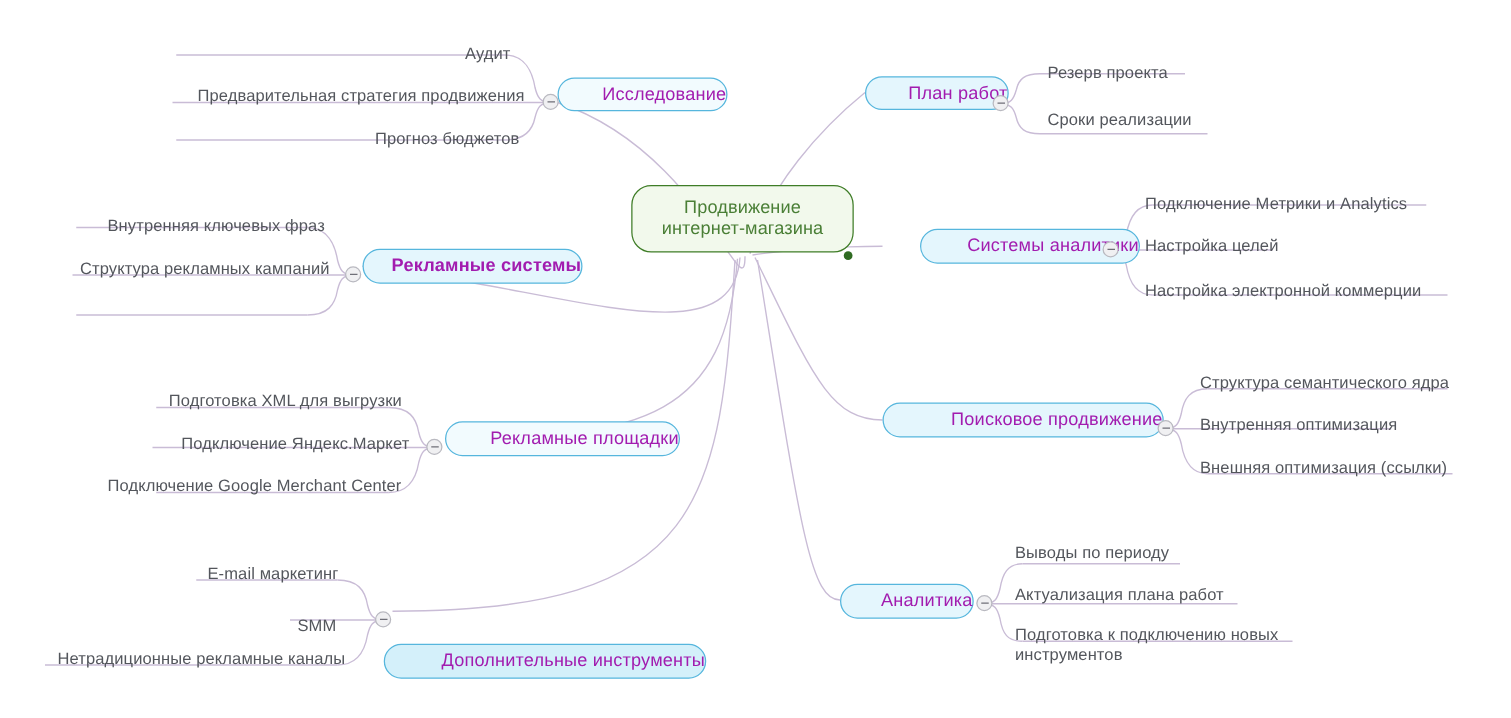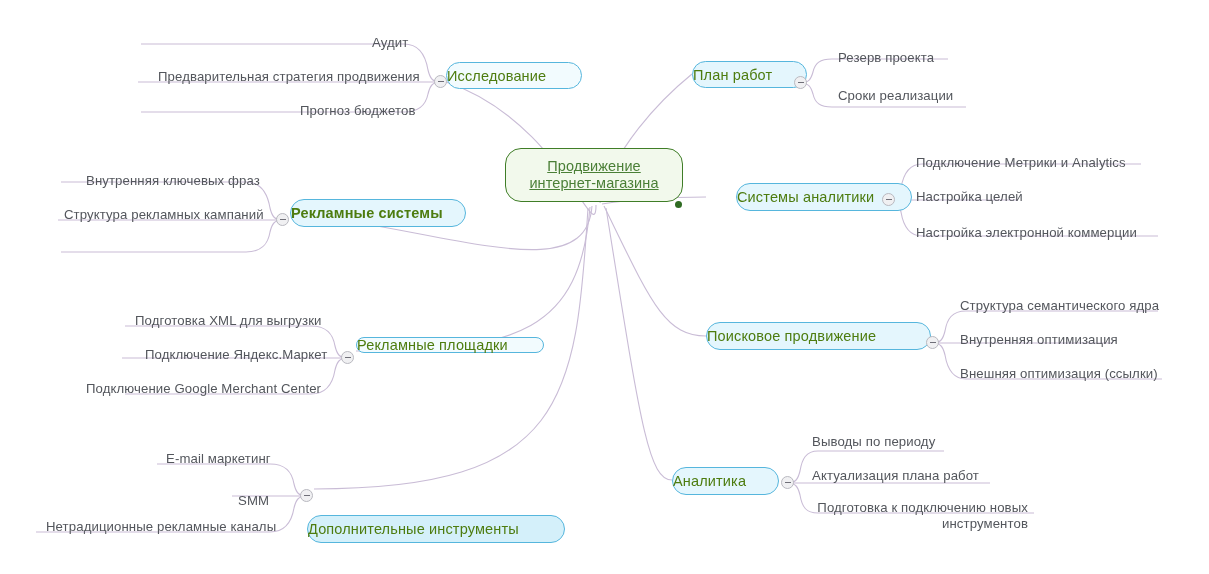--- a/index.html
+++ b/index.html
@@ -36,63 +36,61 @@
     justify-content: center;
     text-align: center;
     border: 1.6px solid #3f7d27;
     border-radius: 16px;
     background: #f2f9ec;
     color: #4a7f36;
     font-size: 14.5px;
     line-height: 17px;
     letter-spacing: .1px;
     z-index: 5;
-    text-decoration: underline;
   }
   .root-dot {
     position: absolute;
     width: 7px;
     height: 7px;
     border-radius: 50%;
     background: #2f6b22;
     z-index: 6;
   }
 
   
   .branch-node {
     position: absolute;
     box-sizing: border-box;
     display: flex;
     align-items: center;
-    justify-content: flex-start;
+    justify-content: flex-end;
     white-space: nowrap;
     border: 1.3px solid #56b6dd;
     border-radius: 16px;
-    color: #4d7c0f;
+    color: #a21caf;
     font-size: 14.5px;
     letter-spacing: .15px;
     z-index: 5;
   }
   .branch-node.fill-pale   { background: #f2fbfe; }
   .branch-node.fill-light  { background: #e4f6fd; }
   .branch-node.fill-strong { background: #d4f0fa; margin-top: 40px; }
 
   
   .leaf {
     position: absolute;
     white-space: nowrap;
     color: #53565c;
     font-size: 13.2px;
     line-height: 16px;
     letter-spacing: .1px;
     z-index: 4;
   }
   .leaf.wrap {
     white-space: normal;
-    text-align: right;
   }
 
   
   .toggle {
     position: absolute;
     width: 13px;
     height: 13px;
     border-radius: 50%;
     background: #f0f0f2;
     border: 1px solid #b9b9c0;
@@ -193,21 +191,21 @@
   </div>
 
   <div class="branch-node fill-light" style="left:290px; top:199px; width:176px; height:28px;font-weight:bold;">
     <span>Рекламные системы</span>
   </div>
 
   <div class="branch-node fill-light" style="left:736px; top:183px; width:176px; height:28px;">
     <span>Системы аналитики</span>
   </div>
 
-  <div class="branch-node fill-pale" style="left:356px; top:337px; width:188px; height:16px;">
+  <div class="branch-node fill-pale" style="left:356px; top:337px; width:188px; height:28px;">
     <span>Рекламные площадки</span>
   </div>
 
   <div class="branch-node fill-light" style="left:706px; top:322px; width:225px; height:28px;">
     <span>Поисковое продвижение</span>
   </div>
 
   <div class="branch-node fill-strong" style="left:307px; top:475px; width:258px; height:28px;">
     <span>Дополнительные инструменты</span>
   </div>

